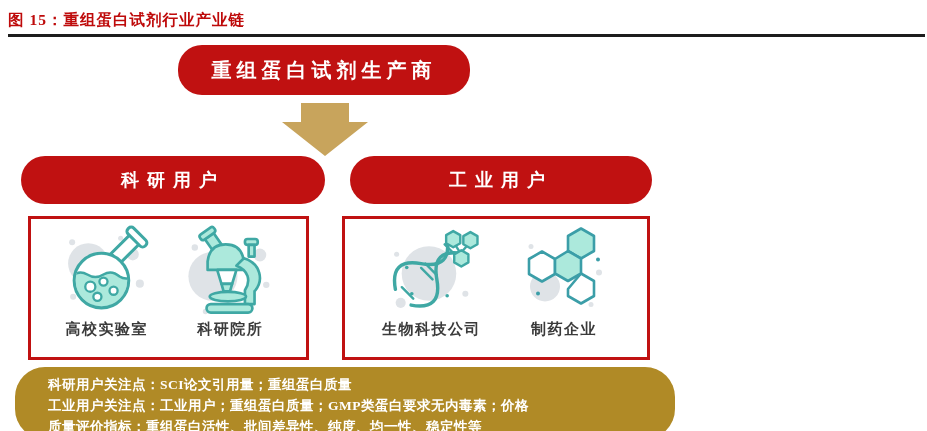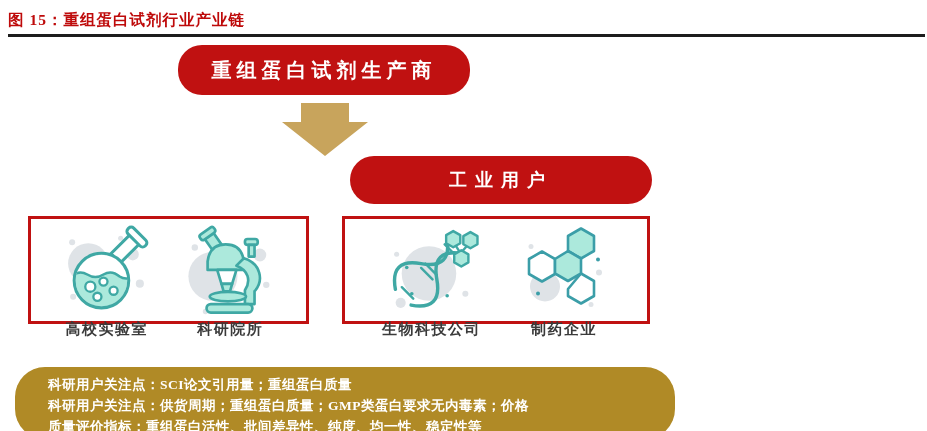--- a/index.html
+++ b/index.html
@@ -16,21 +16,21 @@
   }
   .pill{
     position:absolute;background:#c01111;color:#ffffff;font-weight:bold;text-align:center;
     display:flex;align-items:center;justify-content:center;white-space:nowrap;
   }
   .pill-producer{left:178px;top:45px;width:292px;height:50px;border-radius:24px;font-size:20px;letter-spacing:5px;text-align:right;}
   .pill-research{left:21px;top:156px;width:304px;height:48px;border-radius:24px;font-size:18px;letter-spacing:8px;}
   .pill-industrial{left:350px;top:156px;width:302px;height:48px;border-radius:24px;font-size:18px;letter-spacing:8px;}
   .down-arrow{position:absolute;left:280px;top:103px;}
   .icon-box{
-    position:absolute;top:216px;height:108px;border:3px solid #c01111;background:#ffffff;
+    position:absolute;top:216px;height:144px;border:3px solid #c01111;background:#ffffff;
     box-sizing:border-box;display:flex;flex-direction:row;align-items:flex-start;justify-content:space-evenly;
   }
   .icon-box-left{left:28px;width:281px;}
   .icon-box-right{left:342px;width:308px;}
   .icon-item{display:flex;flex-direction:column;align-items:center;margin-top:4px;}
   .icon-item svg{display:block;}
   .icon-label{
     font-size:15px;font-weight:bold;color:#3a3a3a;letter-spacing:1.5px;margin-top:1px;white-space:nowrap;
   }
   .note-box{
@@ -49,20 +49,23 @@
   <div class="title-rule"></div>
 
   <div class="pill pill-producer">
     <span>重组蛋白试剂生产商</span>
   </div>
 
   <svg class="down-arrow" width="90" height="54" viewBox="0 0 90 54">
     <polygon points="21,0 69,0 69,19 88,19 45,53 2,19 21,19" fill="#c8a45c"></polygon>
   </svg>
 
+  <div class="pill pill-research">
+    <span>科研用户</span>
+  </div>
 
   <div class="pill pill-industrial">
     <span>工业用户</span>
   </div>
 
   <div class="icon-box icon-box-left">
 
     <div class="icon-item">
       <svg width="96" height="96" viewBox="0 0 95 95">
         <circle cx="29" cy="40" r="20" fill="#dfe3e7"></circle>
@@ -164,17 +167,17 @@
         <circle cx="80" cy="36" r="2" fill="#3b9ea8"></circle>
         <circle cx="20" cy="70" r="2" fill="#3b9ea8"></circle>
       </svg>
       <div class="icon-label">制药企业</div>
     </div>
 
   </div>
 
   <div class="note-box">
     <div class="note-line">科研用户关注点：SCI论文引用量；重组蛋白质量</div>
-    <div class="note-line">科研用户关注点：供货周期；重组蛋白质量；GMP类蛋白要求无内毒素；价格</div>
+    <div class="note-line">工业用户关注点：工业用户；重组蛋白质量；GMP类蛋白要求无内毒素；价格</div>
     <div class="note-line">质量评价指标：重组蛋白活性、批间差异性、纯度、均一性、稳定性等</div>
   </div>
 
 </div>
 
 </body></html>

